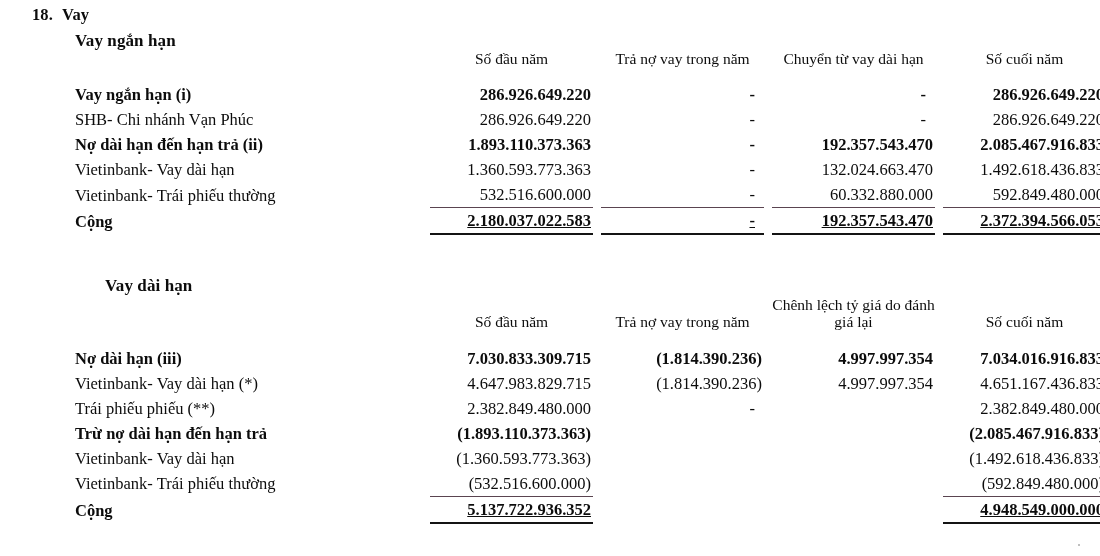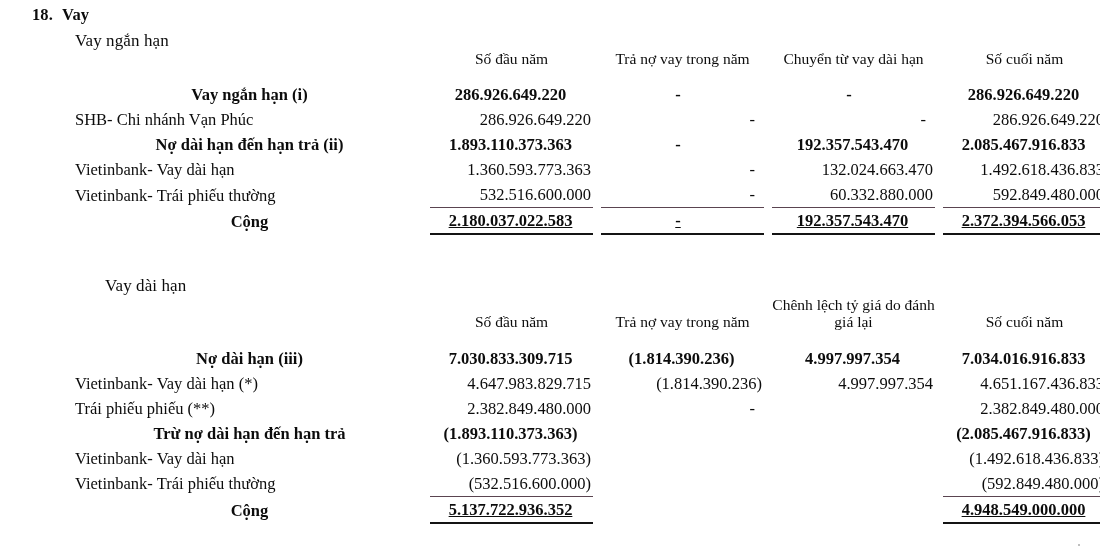--- a/index.html
+++ b/index.html
@@ -32,21 +32,21 @@
     font-size: 16.5px;
     letter-spacing: .1px;
   }
   .section-num {
     display: inline-block;
     width: 30px;
   }
   .sub-head {
     position: absolute;
     left: 75px;
-    font-weight: normal;
+    font-weight: bold;
     font-size: 17px;
     letter-spacing: .1px;
   }
   #subhead-short { top: 31px; }
   #subhead-long  { top: 276px; margin-left: 30px; }
 
   
   .tbl {
     position: absolute;
     left: 75px;
@@ -84,21 +84,21 @@
     height: 25px;
     line-height: 25px;
     text-align: right;
     white-space: nowrap;
     font-size: 16.5px;
   }
   .tbl tbody td.lbl {
     text-align: left;
     padding-right: 6px;
   }
-  .tbl tbody tr.bold td { font-weight: bold; text-align: center; }
+  .tbl tbody tr.bold td { font-weight: bold; }
 
   
   .tbl tr.spacer td { height: 13px; line-height: 13px; }
 
   
   td.rule-top { border-top: 1.2px solid #5a4450; }
   td.rule-bottom-double { border-bottom: 2.1px solid #141414; text-decoration: underline; }
 
   .num { display: block; padding-right: 2px; }
   .dash { display: block; padding-right: 9px; }

